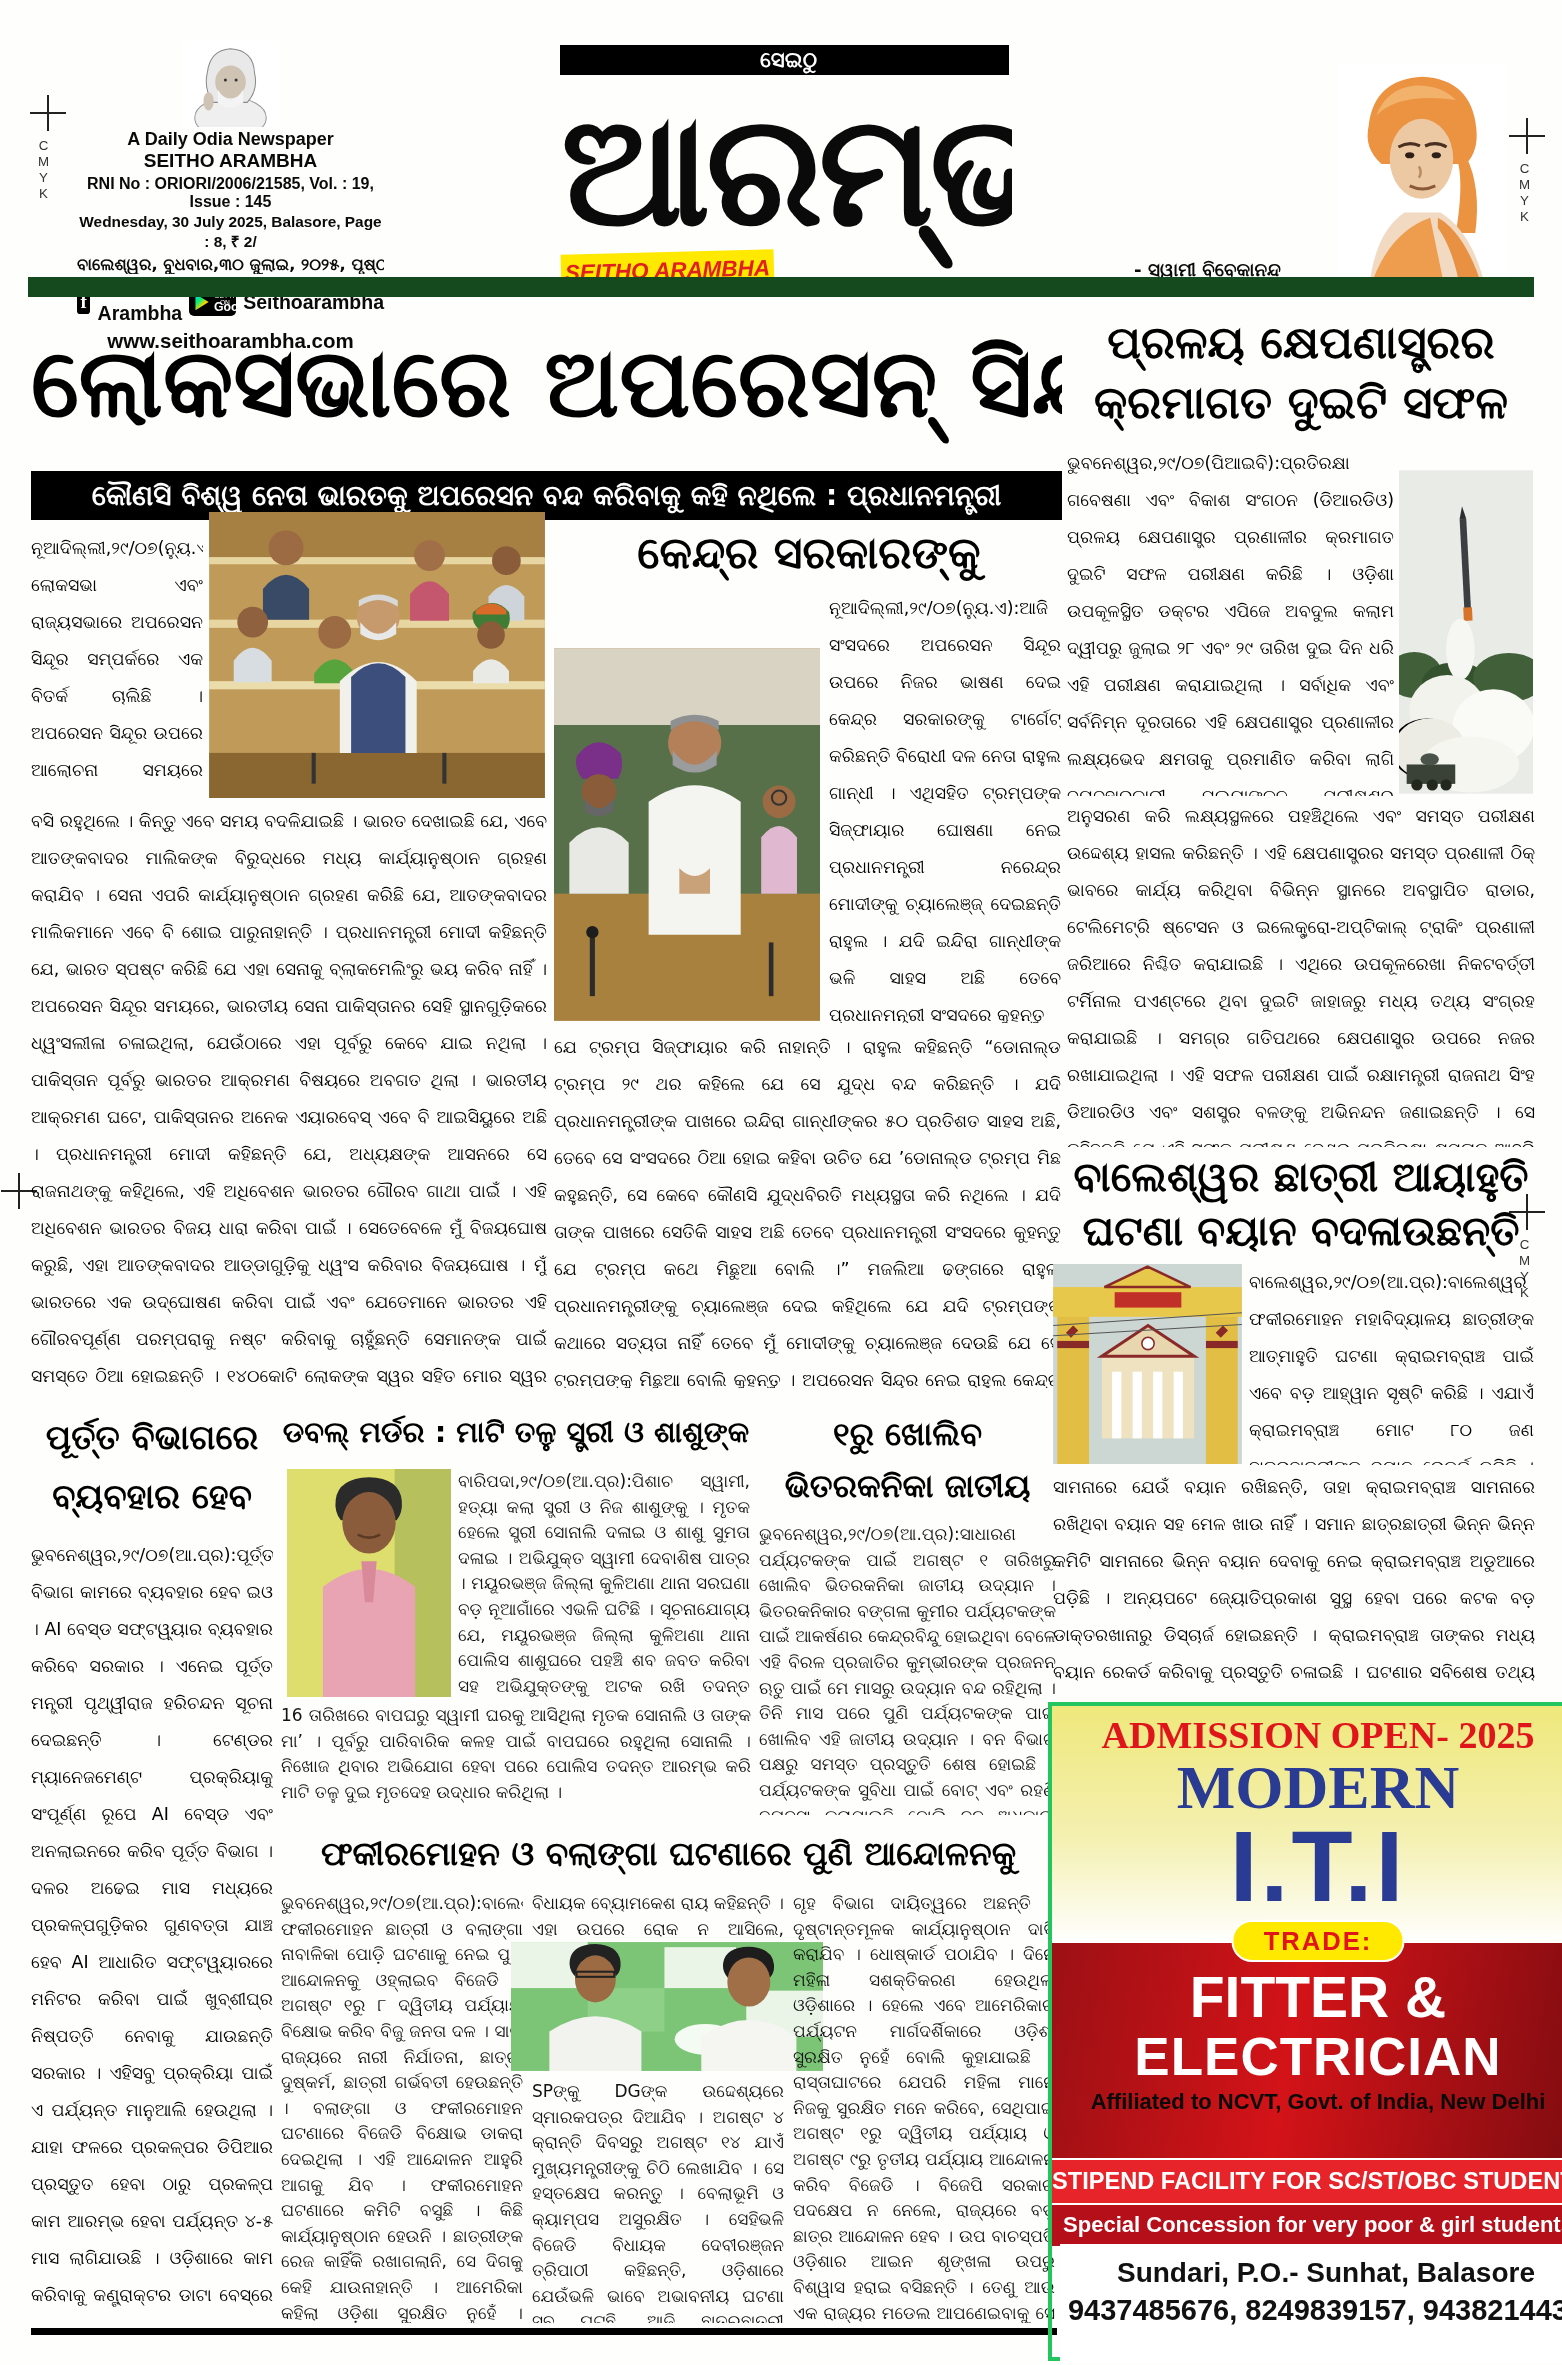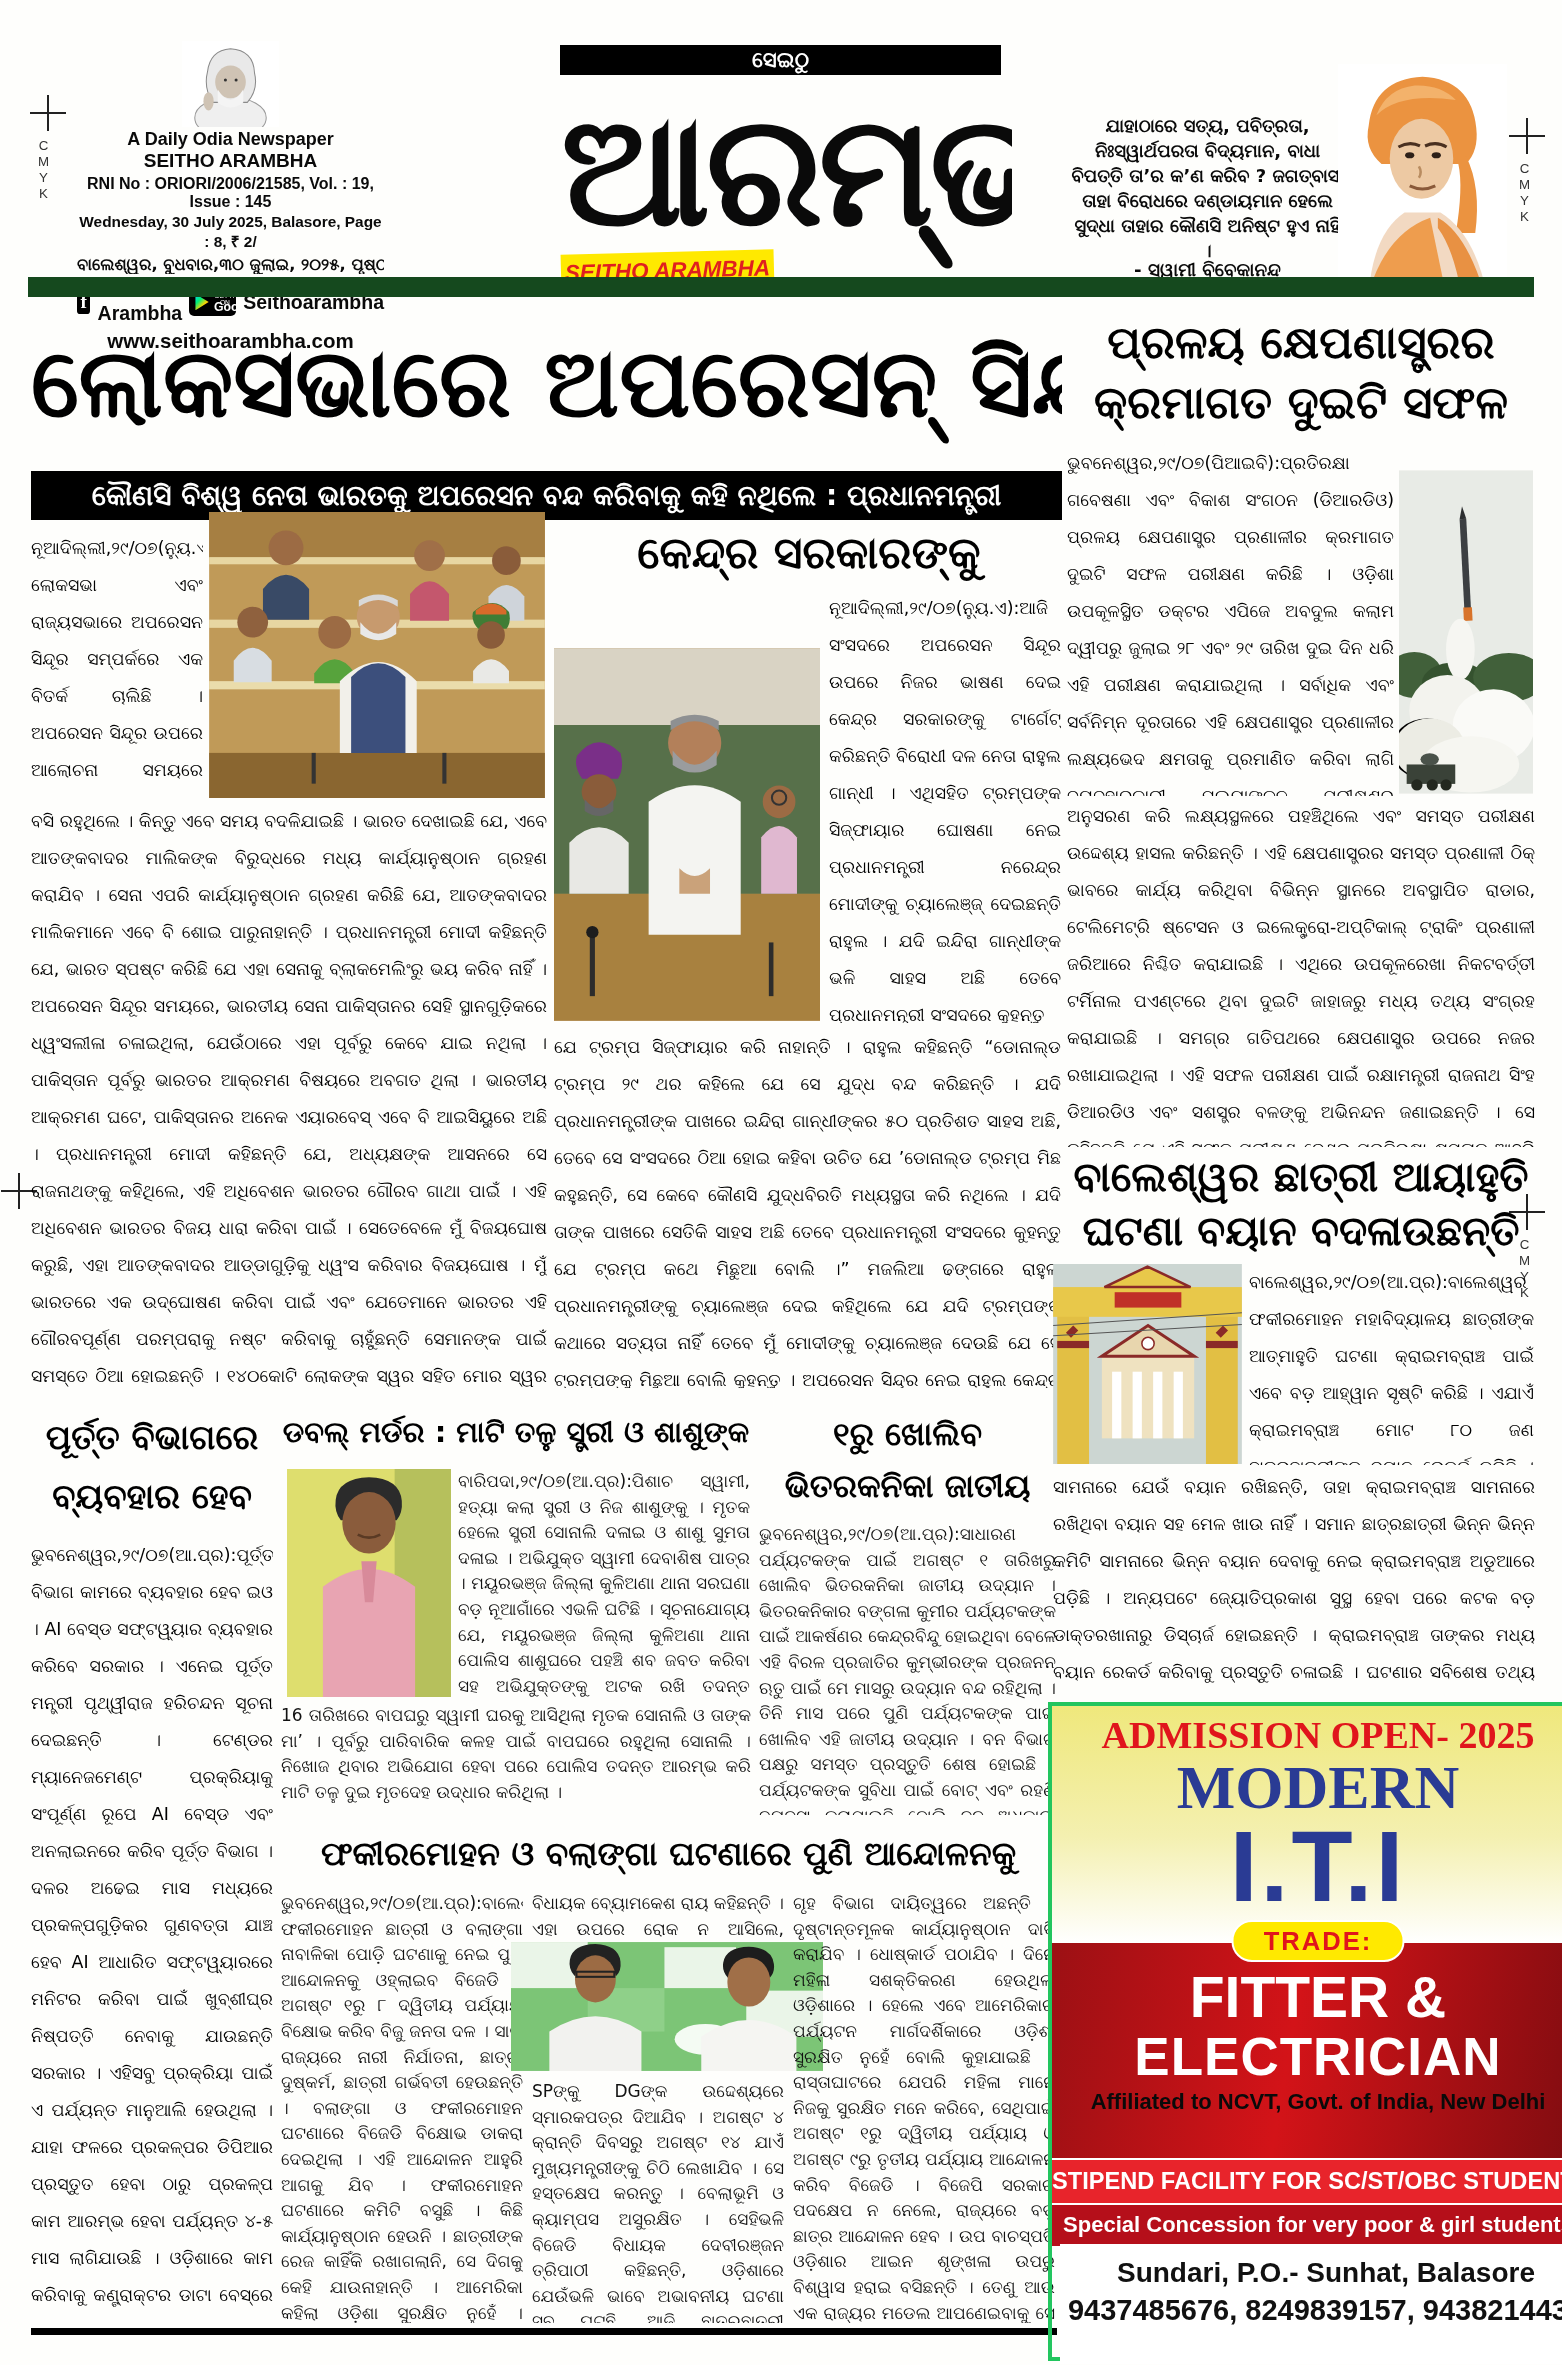--- a/index.html
+++ b/index.html
@@ -8,21 +8,21 @@
   .abs{position:absolute;}
   .txt{overflow:hidden;}
   .body-txt{font-size:17.4px;line-height:37px;text-align:justify;color:#000000;overflow:hidden;}
   .body-sm{font-size:17px;line-height:25.6px;text-align:justify;color:#111;overflow:hidden;}
   .headline{font-weight:bold;color:#000;overflow:hidden;white-space:nowrap;}
   .headline-wrap{font-weight:bold;color:#000;overflow:hidden;text-align:center;}
   
   #mast-left{left:77px;top:41px;width:307px;text-align:center;}
   .ml-line{font-family:"Liberation Sans",sans-serif;font-weight:bold;}
   #mast-logo-bar{left:560px;top:45px;width:441px;height:30px;background:#000;color:#fff;
-     text-align:center;font-size:21.5px;line-height:30px;font-weight:bold;overflow:hidden;}
+     text-align:center;font-size:21.5px;line-height:30px;font-weight:bold;overflow:hidden;padding-left:8px;}
   #mast-logo-word{left:561px;top:67px;width:451px;height:207px;font-size:154px;line-height:207px;
      font-weight:bold;text-align:center;overflow:hidden;letter-spacing:-4.1px;}
   #mast-logo-sub{left:561px;top:252px;width:213px;height:38px;background:#ffe900;transform:rotate(-1.5deg);
      color:#e01f1f;font-weight:bold;font-style:italic;text-align:center;font-size:22.5px;line-height:38px;
      font-family:"Liberation Sans",sans-serif;overflow:hidden;}
   #quote{left:1068px;top:113px;width:279px;height:154px;font-size:18px;line-height:25px;
      font-weight:bold;text-align:center;overflow:hidden;}
   #quote-author{left:1068px;top:259px;width:279px;height:28px;font-size:18.4px;font-weight:bold;text-align:center;overflow:hidden;}
   #green-bar{left:28px;top:277px;width:1506px;height:19.5px;background:#15491e;}
   
@@ -156,21 +156,20 @@
       </div>
       <div class="soc-label">Seithoarambha</div>
     </div>
     <div class="ml-line txt" style="font-size:20.5px;margin-top:4.1px;">www.seithoarambha.com</div>
   </div>
 
   <div class="abs txt" id="mast-logo-bar">ସେଇଠୁ</div>
   <div class="abs txt" id="mast-logo-word">ଆରମ୍ଭ</div>
   <div class="abs" id="mast-logo-sub">SEITHO ARAMBHA</div>
 
-  <div class="abs txt" id="quote">ଯାହାଠାରେ ସତ୍ୟ, ପବିତ୍ରତା, ନିଃସ୍ୱାର୍ଥପରତା ବିଦ୍ୟମାନ, ବାଧା ବିପତ୍ତି ତା’ର କ’ଣ କରିବ ? ଜଗତ୍‌ବାସୀ ତାହା ବିରୋଧରେ ଦଣ୍ଡାୟମାନ ହେଲେ ସୁଦ୍ଧା ତାହାର କୌଣସି ଅନିଷ୍ଟ ହୁଏ ନାହିଁ ।</div>
   <div class="abs txt" id="quote-author">- ସ୍ୱାମୀ ବିବେକାନନ୍ଦ</div>
   <svg class="abs photo" style="left:1338px;top:64px;" width="169" height="228" viewBox="0 0 330 445">
     <rect width="330" height="445" fill="#ffffff"></rect>
     <path d="M60 120 Q70 30 165 25 Q260 30 270 125 Q275 170 250 195 L85 195 Q50 165 60 120Z" fill="#eb9340"></path>
     <path d="M75 100 Q120 55 230 70 Q200 40 150 42 Q95 48 75 100Z" fill="#f3b26b"></path>
     <path d="M250 180 Q280 240 268 330 L230 330 Q245 240 235 195Z" fill="#eb9340"></path>
     <ellipse cx="163" cy="185" rx="62" ry="78" fill="#edc9a3"></ellipse>
     <path d="M118 160 Q140 148 160 158" stroke="#4a3category0" stroke-width="6" fill="none"></path>
     <path d="M118 162 Q140 150 160 160" stroke="#4a3020" stroke-width="6" fill="none"></path>
     <path d="M170 160 Q192 150 212 162" stroke="#4a3020" stroke-width="6" fill="none"></path>

